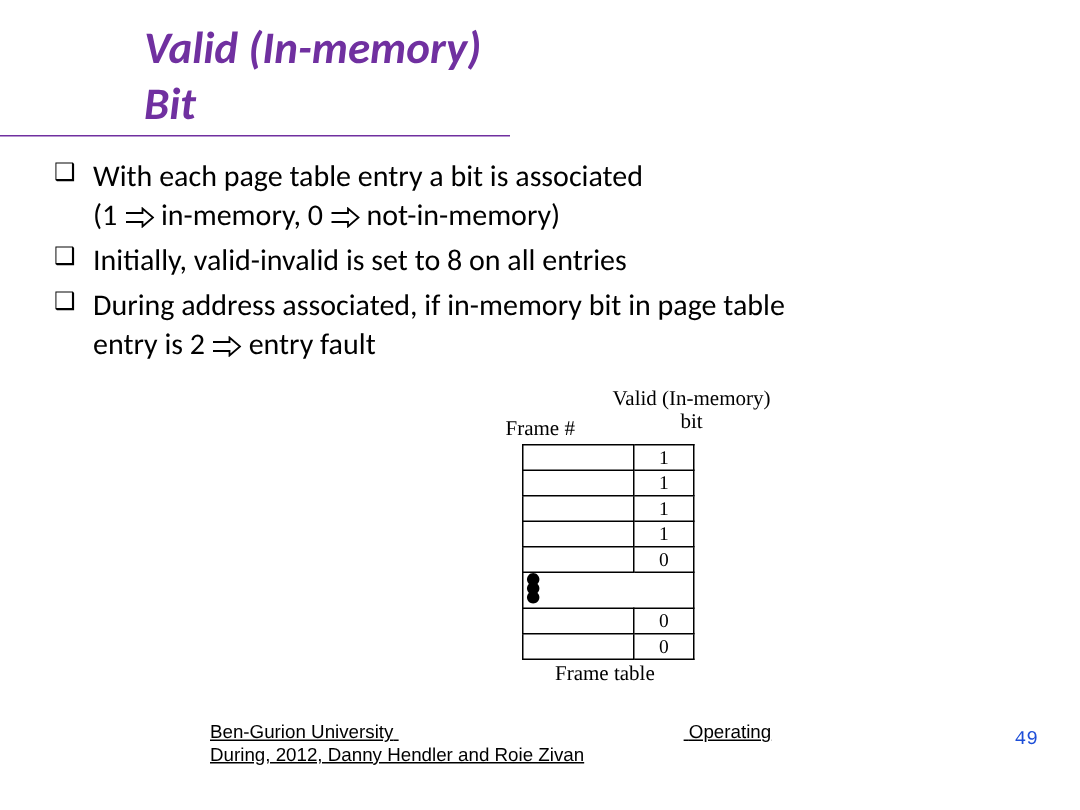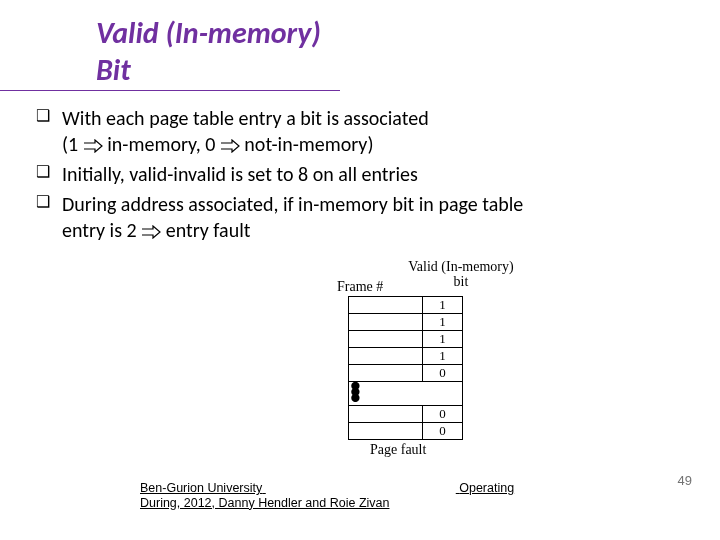--- a/index.html
+++ b/index.html
@@ -108,24 +108,24 @@
     bottom: 30px;
     font-family: Arial, sans-serif;
     font-size: 12.5px;
     width: 420px;
     line-height: 1.15;
     text-decoration: underline;
   }
   .pagenum {
     position: absolute;
     right: 28px;
-    bottom: 52px;
-    font-family: Liberation Sans, sans-serif;
+    bottom: 40px;
+    font-family: Liberation Mono, monospace;
     font-size: 13px;
-    color: #737373;
+    color: #1d4ed8;
   }
 </style>
 </head>
 <body>
 
 <div class="title">Valid (In-memory) Bit</div>
 
 <div class="bullets">
   <div class="bullet">
     <span>With each page table entry a bit is associated</span><br>
@@ -194,21 +194,21 @@
         </tr>
   </tbody>
     </table>
 
   <div class="dots">
     <span>●</span>
       <span>●</span>
       <span>●</span>
   </div>
 
-  <div class="pt-caption">Page fault</div>
+  <div class="pt-caption">Frame table</div>
 </div>
 
 <div class="footer">
   <span>Ben-Gurion University</span>
   <span style="display:inline-block;width:190px;"></span>
   <span>Operating</span><br>
   <span>During, 2012, Danny Hendler and Roie Zivan</span>
 </div>
 
 <div class="pagenum">49</div>

